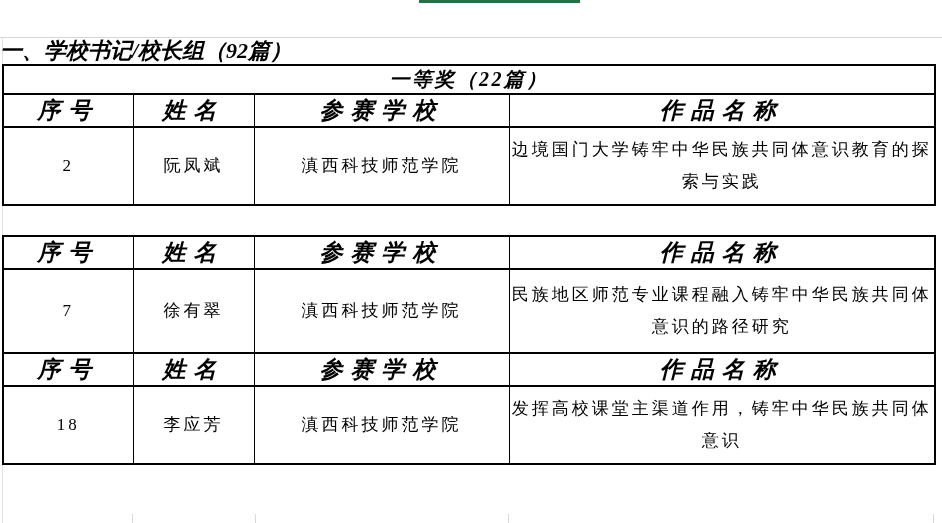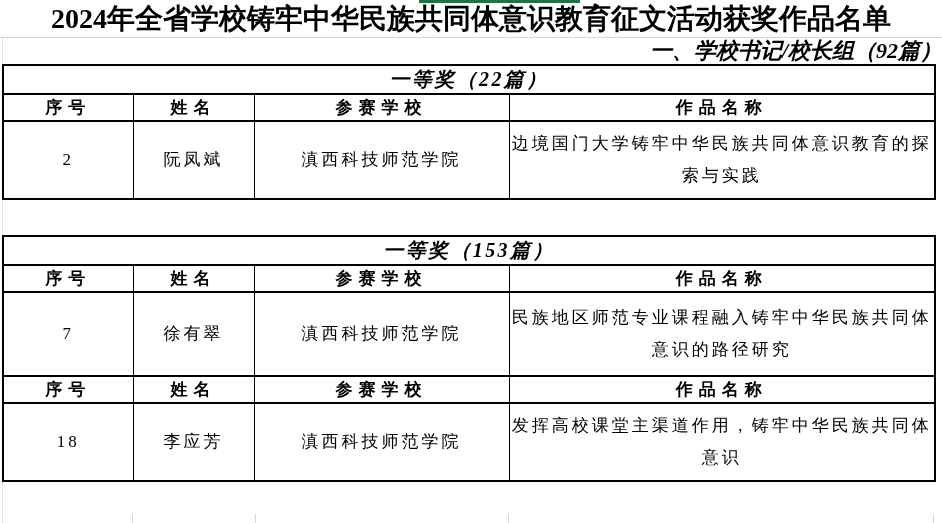--- a/index.html
+++ b/index.html
@@ -12,62 +12,61 @@
   .green-bar{position:absolute;left:419px;top:0;width:161px;height:3px;background:#217346;}
 
   .doc-title{
     position:absolute;left:0;top:0;width:942px;height:37px;line-height:37px;
     text-align:center;font-weight:bold;font-size:28px;white-space:nowrap;
   }
   .title-underline{position:absolute;left:0;top:37px;width:942px;height:1px;background:#d6d6d6;}
   .left-gridline{position:absolute;left:2px;top:38px;width:1px;height:485px;background:#e2e2e2;}
 
   .section-title{
-    position:absolute;left:0;width:942px;text-align:right;
+    position:absolute;left:0;width:942px;text-align:left;
     font-weight:bold;font-style:italic;font-size:22px;white-space:nowrap;
   }
   .s1{top:37px;height:27px;line-height:27px;}
   .s2{top:204px;height:31px;line-height:31px;}
 
   table.grid{
     position:absolute;left:2px;width:932px;border-collapse:collapse;table-layout:fixed;
     background:#fff;border:2px solid #000;
   }
   .t1{top:64px;}
   .t2{top:235px;}
   table.grid td,table.grid th{
     border-left:1px solid #000;border-right:1px solid #000;
     border-top:2px solid #000;border-bottom:2px solid #000;
     padding:0;text-align:center;vertical-align:middle;overflow:hidden;
   }
   tr.prize-row td{
     height:25px;font-weight:bold;font-style:italic;font-size:20px;letter-spacing:0.12em;margin-left:16px;
   }
   tr.header-row th{
-    height:25px;font-weight:bold;font-size:17px;letter-spacing:0.35em;
+    height:25px;font-weight:bold;font-style:italic;font-size:23px;letter-spacing:0.35em;
   }
   tr.data-row td{
     font-size:17px;letter-spacing:3px;line-height:32px;
   }
   .t1 tr.data-row td{height:76px;}
   .t2 tr.data-row.r1 td{height:82px;}
   .t2 tr.data-row.r2 td{height:76px;}
   td.work-cell{padding:0 2px;}
 
   .stub{position:absolute;top:514px;width:1px;height:9px;background:#d9d9d9;}
   .stub.a{left:132px;}  .stub.b{left:255px;}  .stub.c{left:508px;}  .stub.d{left:933px;}
 </style>
 </head>
 <body>
 
 <div class="canvas">
 
   <div class="green-bar"></div>
 
-  <div class="doc-title">2024年全省学校铸牢中华民族共同体意识教育征文活动获奖作品名单</div>
   <div class="title-underline"></div>
   <div class="left-gridline"></div>
 
   <div class="section-title s1">一、学校书记/校长组（92篇）</div>
 
   <table class="grid t1">
     <colgroup>
       <col style="width:130px">
         <col style="width:121px">
         <col style="width:255px">
@@ -94,23 +93,20 @@
 
 
   <table class="grid t2">
     <colgroup>
       <col style="width:130px">
         <col style="width:121px">
         <col style="width:255px">
         <col style="width:426px">
     </colgroup>
     <tbody>
-        <tr class="prize-row">
-      <td colspan="4">一等奖（153篇）</td>
-    </tr>
     <tr class="header-row">
       <th>序号</th>
       <th>姓名</th>
       <th>参赛学校</th>
       <th>作品名称</th>
     </tr>
     <tr class="data-row r1">
       <td>7</td>
       <td>徐有翠</td>
       <td>滇西科技师范学院</td>

